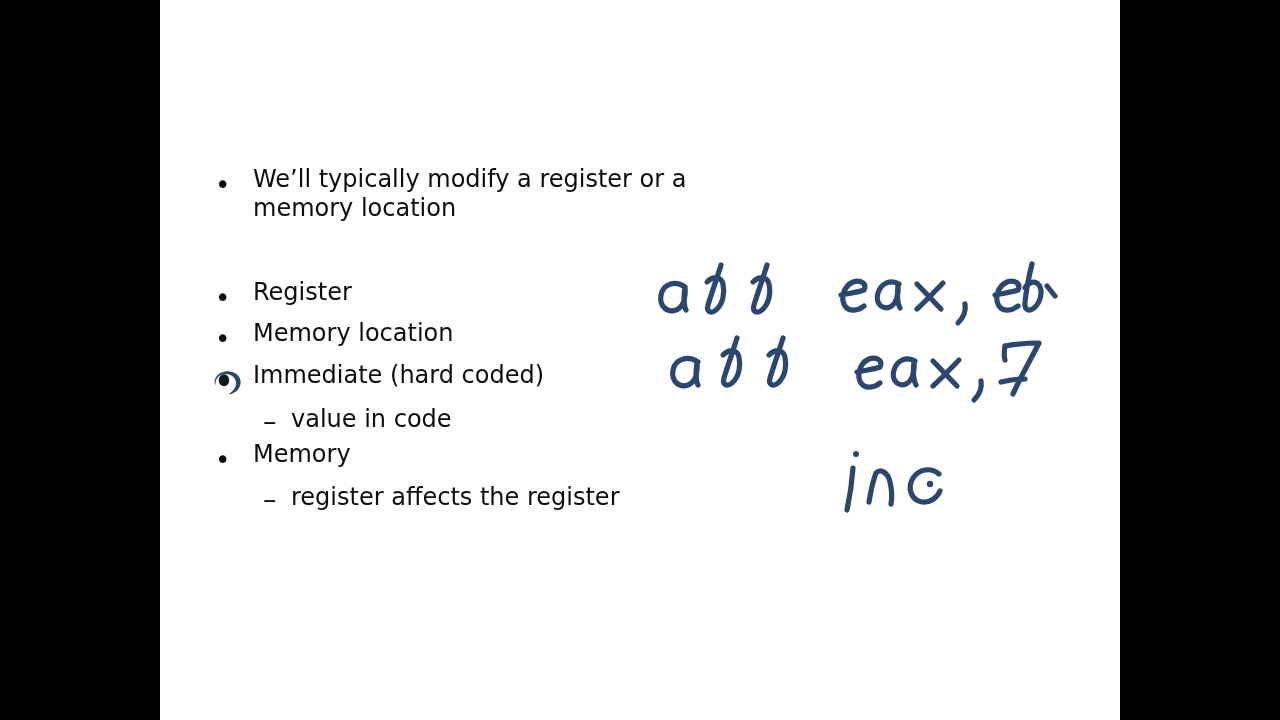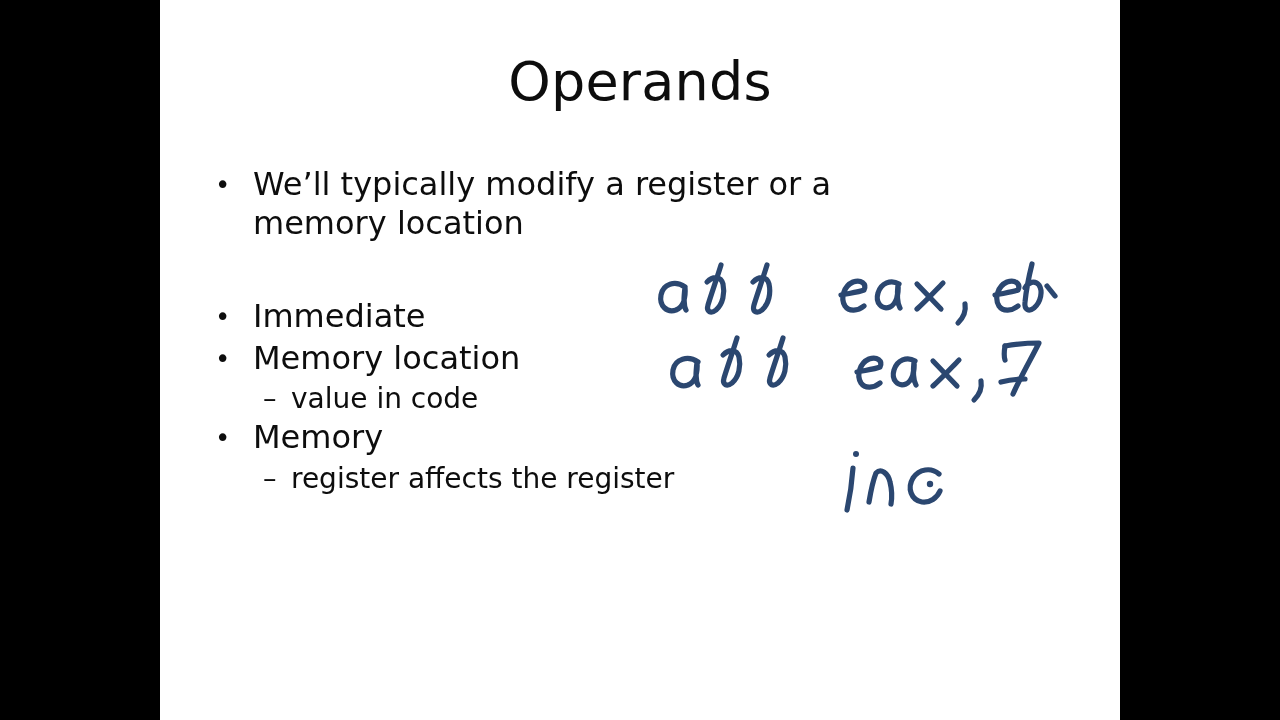--- a/index.html
+++ b/index.html
@@ -63,40 +63,40 @@
     width: 38px;
     font-size: 34px;
     line-height: 1.22;
     color: #0d0d0d;
     text-align: left;
     position: relative;
   }
 
   .bullet-text {
     flex: 1 1 auto;
-    font-size: 32px;
+    font-size: 24px;
     line-height: 1.22;
     white-space: pre-wrap;
   }
 
   
   .lvl1 { margin-bottom: 0px; }
   .lvl1 .bullet-marker { font-size: 26px; line-height: 1.6; }
 
   
   .lvl2 {
     padding-left: 48px;
   }
   .lvl2 .bullet-marker {
     width: 28px;
     font-size: 27px;
     line-height: 1.35;
   }
   .lvl2 .bullet-text {
-    font-size: 28px;
+    font-size: 24px;
     line-height: 1.35;
   }
 
   .spacer-gap { height: 54px; }
 
   
   .pen-bullet {
     display: inline-block;
     width: 34px;
     height: 30px;
@@ -117,42 +117,54 @@
   #ink-add-eax-7   { left: 505px; top: 332px; }
   #ink-inc         { left: 675px; top: 440px; }
 </style>
 </head>
 <body>
 
 <div id="screen">
 
   <div id="slide">
 
-    <div id="slide-title">Operands</div>
 
     <div id="body-list">
 
       <div class="bullet-row lvl1">
         <span class="bullet-marker">•</span>
         <span class="bullet-text">We’ll typically modify a register or a
 memory location</span>
       </div>
 
       <div class="spacer-gap"></div>
 
       <div class="bullet-row lvl1">
         <span class="bullet-marker">•</span>
-        <span class="bullet-text">Immediate</span>
+        <span class="bullet-text">Register</span>
       </div>
 
       <div class="bullet-row lvl1">
         <span class="bullet-marker">•</span>
         <span class="bullet-text">Memory location</span>
       </div>
 
+      <div class="bullet-row lvl1">
+        <span class="bullet-marker">
+          <span class="pen-bullet">
+            <svg width="34" height="30" viewBox="0 0 34 30">
+              <path d="M4.5 18.5 C1.5 12.5 6.5 5.5 14 4.5 C22 3.5 28.5 7.5 29.5 13.5
+                       C30.6 20.2 25.5 26.5 17.5 27.5 C21.5 24.5 25.5 20.5 25.0 15.5
+                       C24.5 10.0 19.0 6.5 13.0 7.2 C8.0 7.8 4.0 11.5 4.5 18.5 Z" fill="#2b4770"></path>
+              <ellipse cx="13.0" cy="13.2" rx="5.2" ry="6.0" fill="#111820"></ellipse>
+            </svg>
+          </span>
+        </span>
+        <span class="bullet-text">Immediate (hard coded)</span>
+      </div>
 
       <div class="bullet-row lvl2">
         <span class="bullet-marker">–</span>
         <span class="bullet-text">value in code</span>
       </div>
 
       <div class="bullet-row lvl1">
         <span class="bullet-marker">•</span>
         <span class="bullet-text">Memory</span>
       </div>

